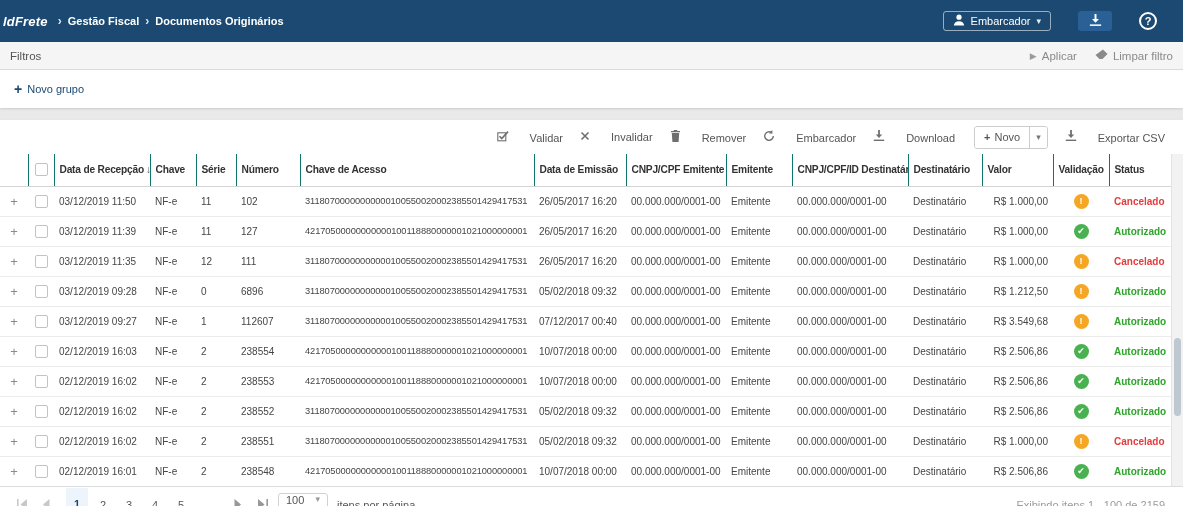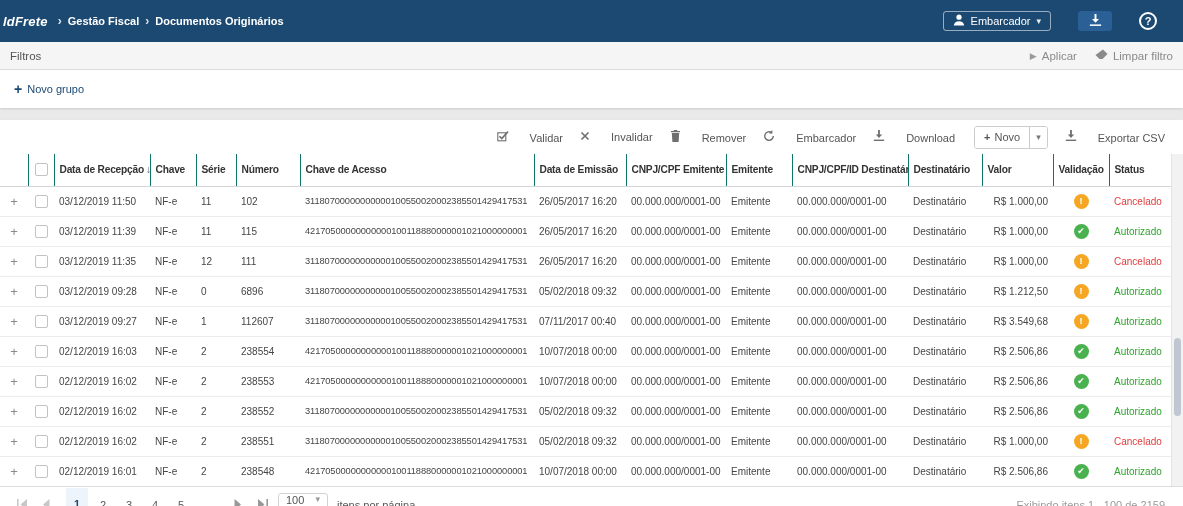--- a/index.html
+++ b/index.html
@@ -45,21 +45,21 @@
   td{height:30px;font-size:10px;color:#454545;padding:0 5px;border-bottom:1px solid #ececec;white-space:nowrap;overflow:hidden}
   .c-exp,.c-cb{text-align:center}
   .expand{color:#8a8a8a;font-size:13px;cursor:pointer}
   .cb{display:inline-block;width:13px;height:13px;border:1px solid #c3c3c3;border-radius:2px;background:#fff;vertical-align:middle;cursor:pointer}
   .c-chave{font-size:9.3px;letter-spacing:-.1px}
   .c-valor{text-align:right}
   .c-validacao{text-align:center}
   .vicon{display:inline-flex;width:15px;height:15px;border-radius:50%;align-items:center;justify-content:center;color:#fff;font-weight:bold;font-size:9px}
   .vicon.warning{background:#f5a623}
   .vicon.ok{background:#49b14f}
-  .c-status{font-weight:normal}
+  .c-status{font-weight:bold}
   .c-status.red{color:#e43b3b}
   .c-status.green{color:#2fa42c}
   .sort{font-weight:normal;color:#555;margin-left:2px}
 
   
   .vscroll{position:absolute;top:34px;right:0;width:12px;bottom:36px;background:#f2f2f2;border-left:1px solid #e3e3e3}
   .vthumb{position:absolute;left:2px;right:2px;top:184px;height:78px;background:#bfc8d1;border-radius:5px;cursor:pointer}
 
   
   .pager{position:absolute;left:0;right:0;bottom:0;height:36px;border-top:1px solid #ddd;display:flex;align-items:center;padding:0 10px;background:#fff}
@@ -234,21 +234,21 @@
             <td class="c-valor">R$ 1.000,00</td>
             <td class="c-validacao"><span class="vicon warning">!</span></td>
             <td class="c-status red">Cancelado</td>
           </tr>
           <tr>
             <td class="c-exp"><span class="expand">+</span></td>
             <td class="c-cb"><span class="cb"></span></td>
             <td>03/12/2019 11:39</td>
             <td>NF-e</td>
             <td>11</td>
-            <td>115</td>
+            <td>127</td>
             <td class="c-chave">42170500000000000100118880000001021000000001</td>
             <td>26/05/2017 16:20</td>
             <td>00.000.000/0001-00</td>
             <td>Emitente</td>
             <td>00.000.000/0001-00</td>
             <td>Destinatário</td>
             <td class="c-valor">R$ 1.000,00</td>
             <td class="c-validacao"><span class="vicon ok">✔</span></td>
             <td class="c-status green">Autorizado</td>
           </tr>
@@ -287,21 +287,21 @@
             <td class="c-status green">Autorizado</td>
           </tr>
           <tr>
             <td class="c-exp"><span class="expand">+</span></td>
             <td class="c-cb"><span class="cb"></span></td>
             <td>03/12/2019 09:27</td>
             <td>NF-e</td>
             <td>1</td>
             <td>112607</td>
             <td class="c-chave">31180700000000000100550020002385501429417531</td>
-            <td>07/11/2017 00:40</td>
+            <td>07/12/2017 00:40</td>
             <td>00.000.000/0001-00</td>
             <td>Emitente</td>
             <td>00.000.000/0001-00</td>
             <td>Destinatário</td>
             <td class="c-valor">R$ 3.549,68</td>
             <td class="c-validacao"><span class="vicon warning">!</span></td>
             <td class="c-status green">Autorizado</td>
           </tr>
           <tr>
             <td class="c-exp"><span class="expand">+</span></td>

